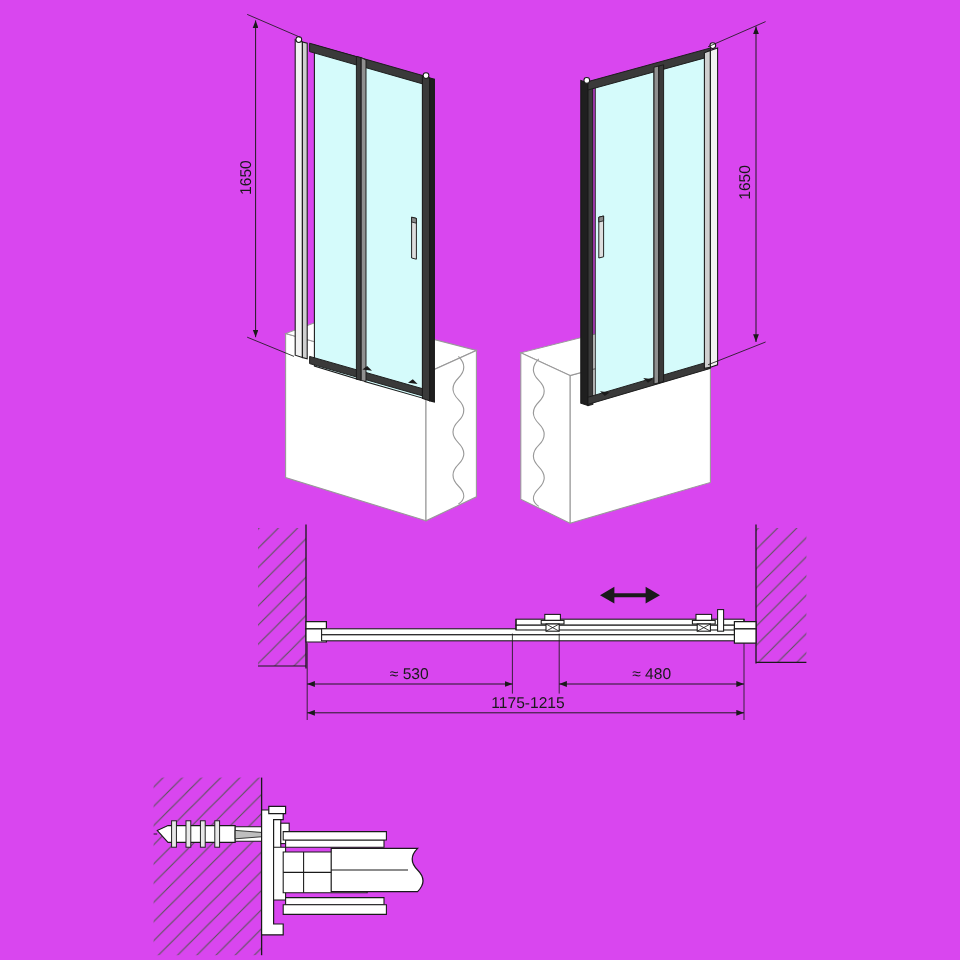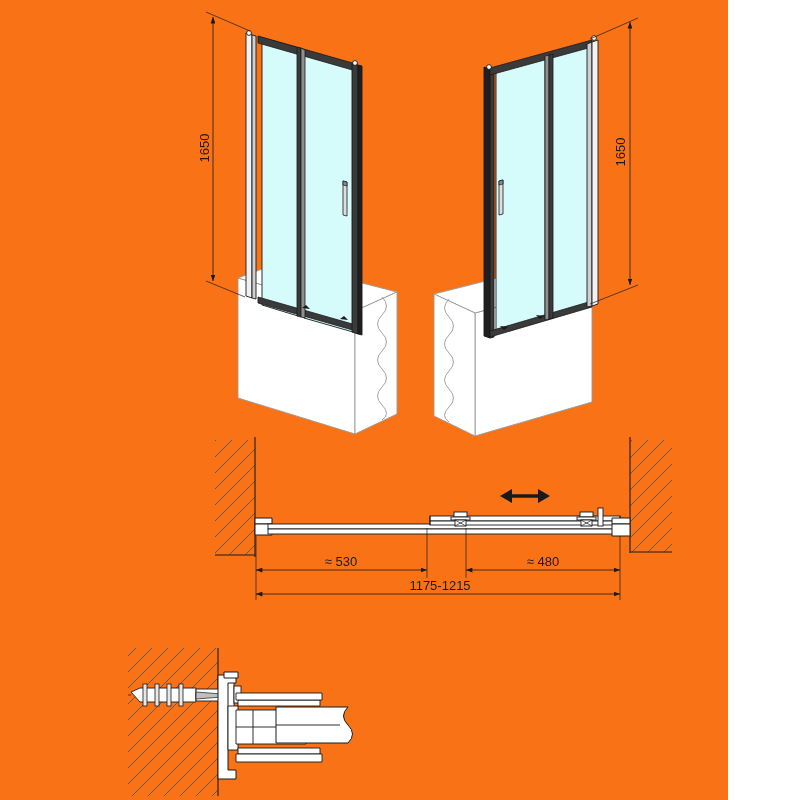--- a/index.html
+++ b/index.html
@@ -1,17 +1,17 @@
 <!DOCTYPE html>
 <html><head>
 <meta charset="utf-8">
 <style>
   html,body{margin:0;padding:0;background:#ffffff;}
   body{width:800px;height:800px;font-family:"Liberation Sans",sans-serif;overflow:hidden;}
-  #sheet{position:relative;width:728px;height:800px;background:#f97316;}
+  #sheet{position:relative;width:800px;height:800px;background:#d946ef;}
   svg{display:block;}
   .dimtext{font-family:"Liberation Sans",sans-serif;font-size:13px;fill:#1a1a1a;}
   .dimtext-v{font-family:"Liberation Sans",sans-serif;font-size:13px;fill:#1a1a1a;}
 </style>
 </head>
 <body>
 
 <div id="sheet">
 
 <svg width="800" height="800" viewBox="0 0 800 800">

